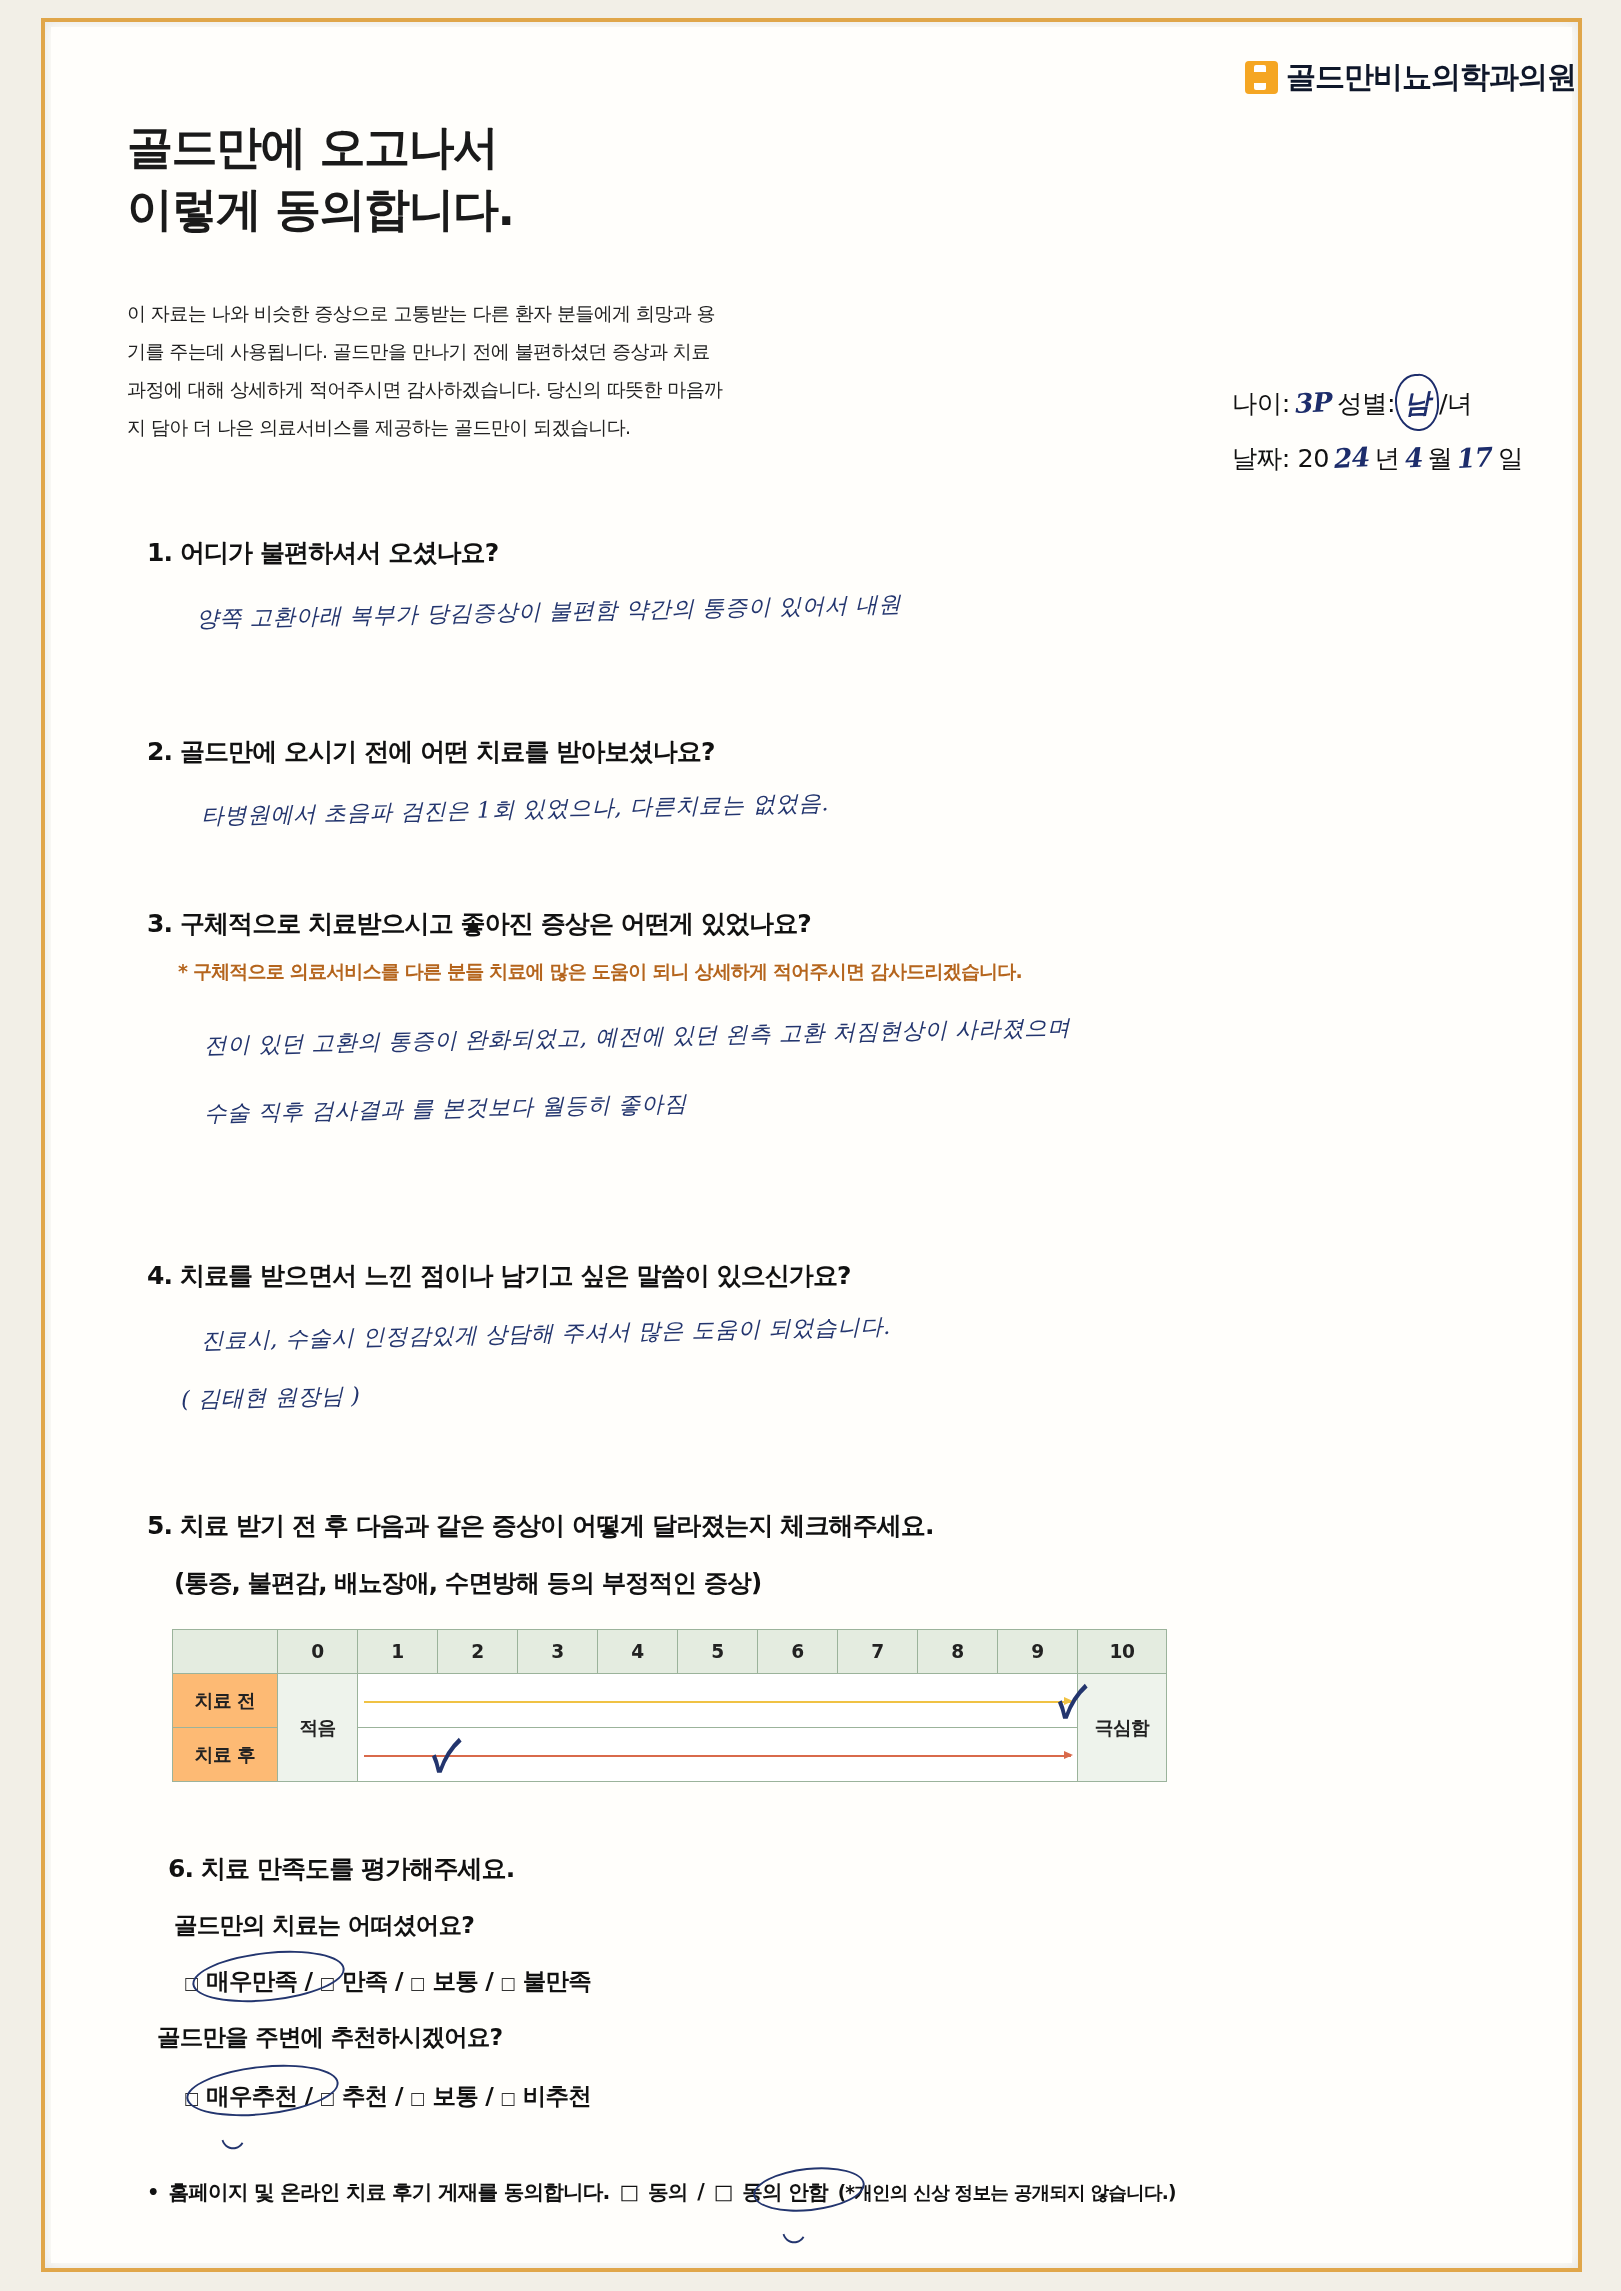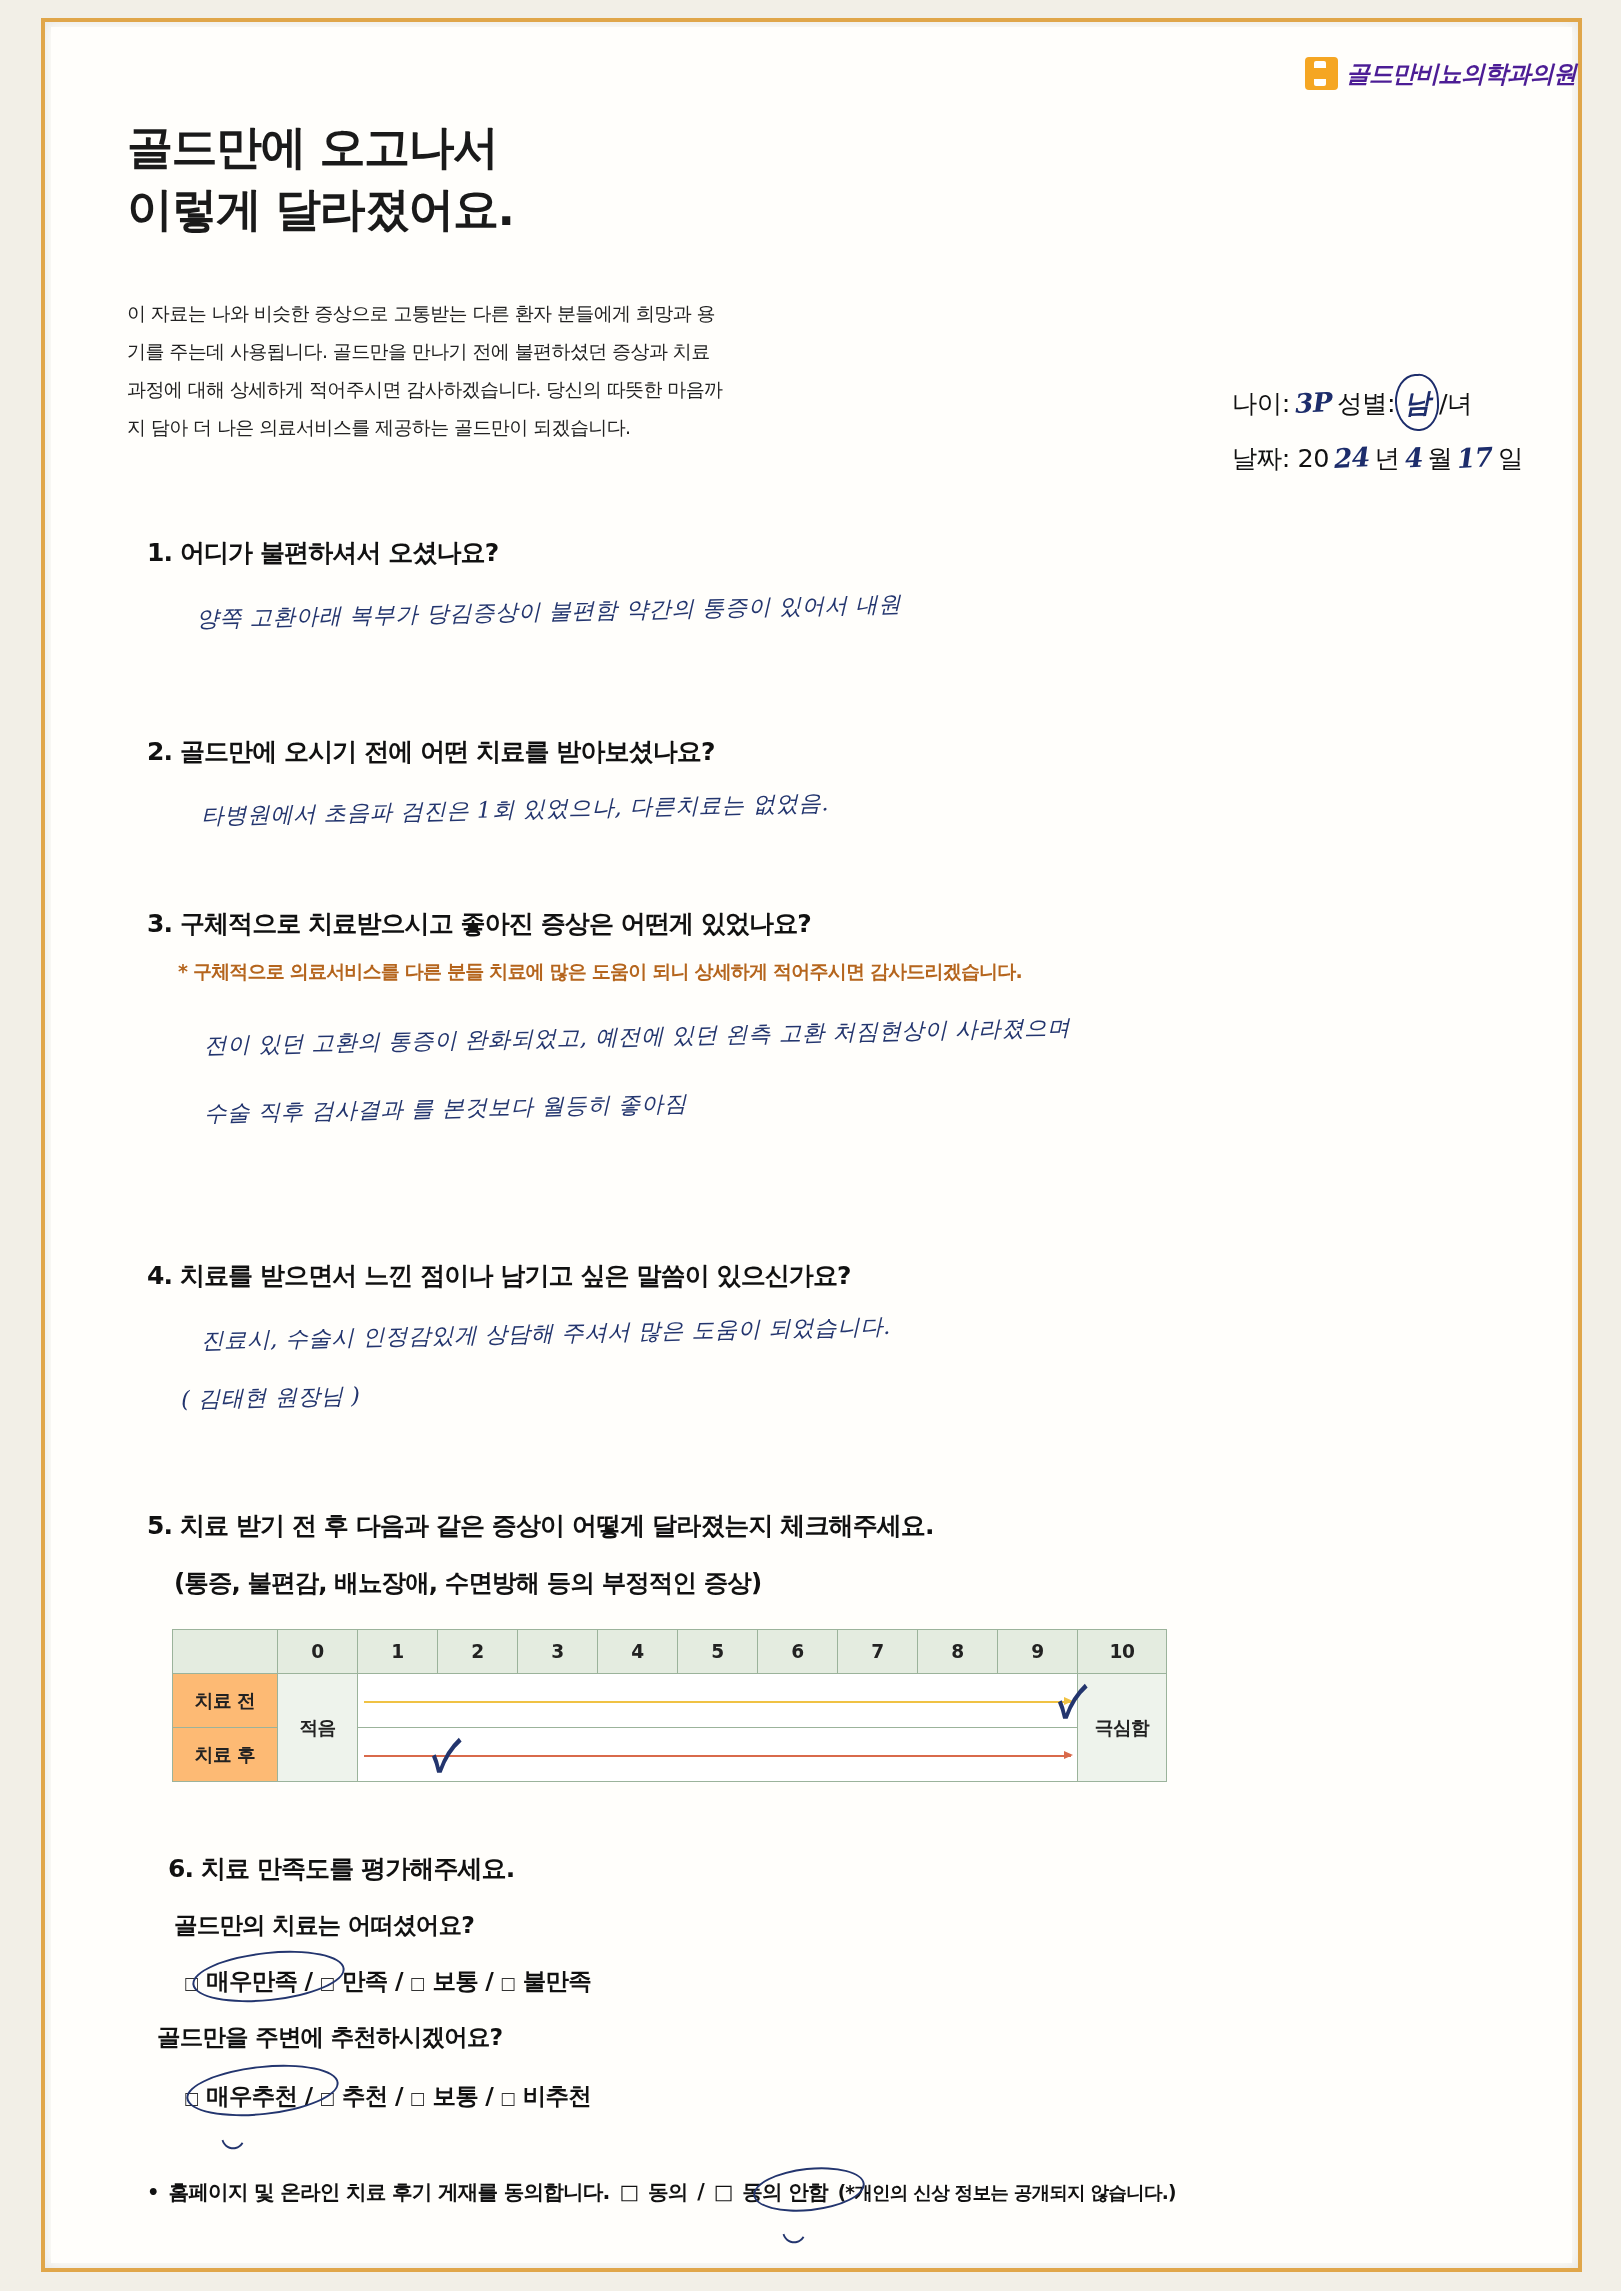--- a/index.html
+++ b/index.html
@@ -58,25 +58,24 @@
     border-radius: 2px;
   }
   .logo-mark:after {
     content: "";
     position: absolute;
     left: 3.9px; top: 10.8px;
     width: 23.5px; height: 10.8px;
     background: #f5a623;
   }
   .logo-text {
-    font-size: 24px;
-    font-weight: bold;
-    color: #4c1d95;
+    font-size: 30px;
+    font-weight: bold;
+    color: #0f172a;
     letter-spacing: -1px;
-    font-style: italic;
   }
 
   .title {
     position: absolute;
     left: 127px;
     top: 116px;
     font-size: 46px;
     font-weight: bold;
     color: #1a1a1a;
     line-height: 1.35;
@@ -261,21 +260,21 @@
   <div class="paper-frame"></div>
   <div class="paper-inner"></div>
   <div class="sheet"></div>
 
   <div class="logo">
     <span class="logo-mark"></span>
     <span class="logo-text">골드만비뇨의학과의원</span>
   </div>
 
   <div class="title">골드만에 오고나서
-이렇게 달라졌어요.</div>
+이렇게 동의합니다.</div>
   <div class="intro">이 자료는 나와 비슷한 증상으로 고통받는 다른 환자 분들에게 희망과 용
 기를 주는데 사용됩니다. 골드만을 만나기 전에 불편하셨던 증상과 치료
 과정에 대해 상세하게 적어주시면 감사하겠습니다. 당신의 따뜻한 마음까
 지 담아 더 나은 의료서비스를 제공하는 골드만이 되겠습니다.</div>
 
   <div class="meta">
     <div class="row">
       <span>나이:</span>
       <span class="hand">3P</span>
       <span>성별:</span>

